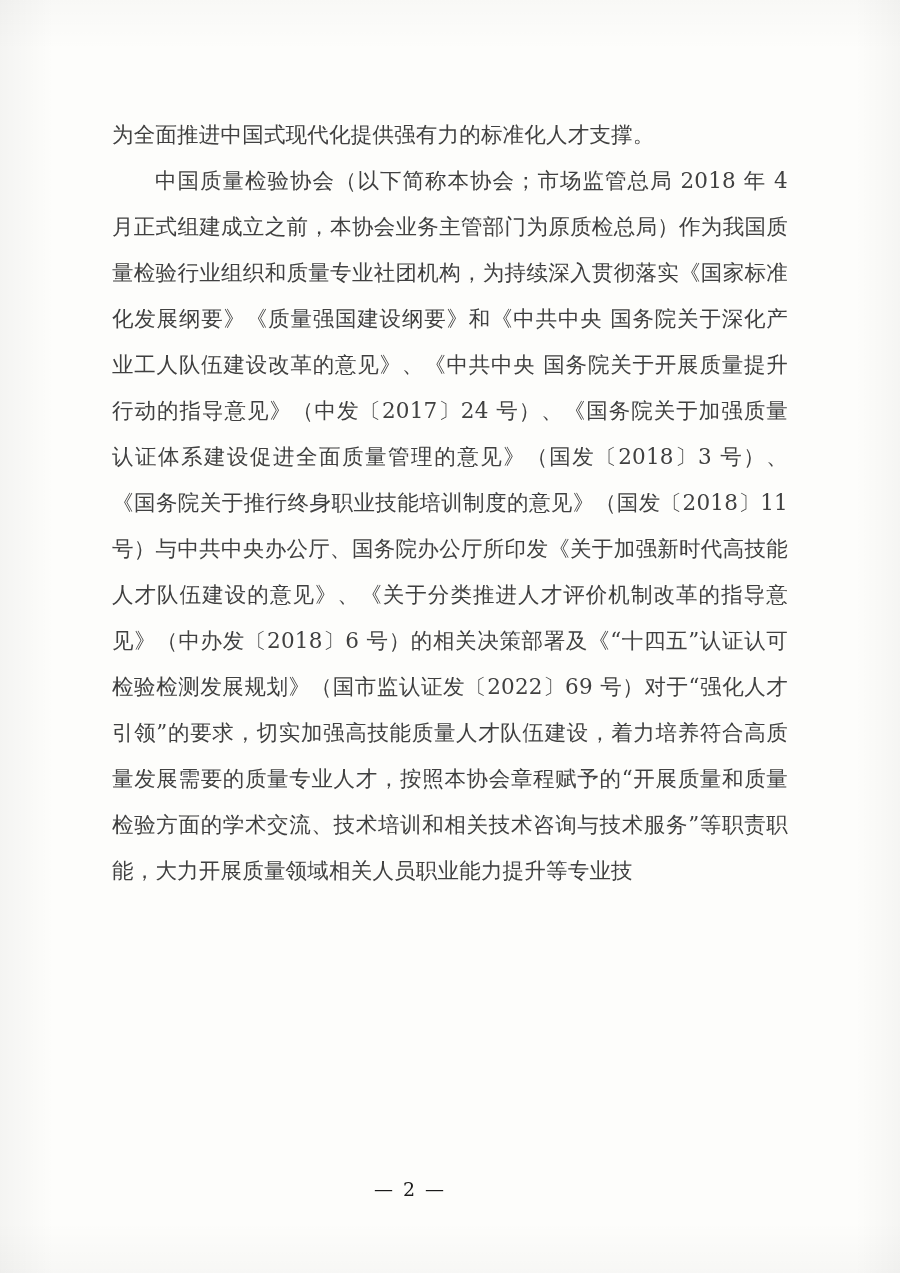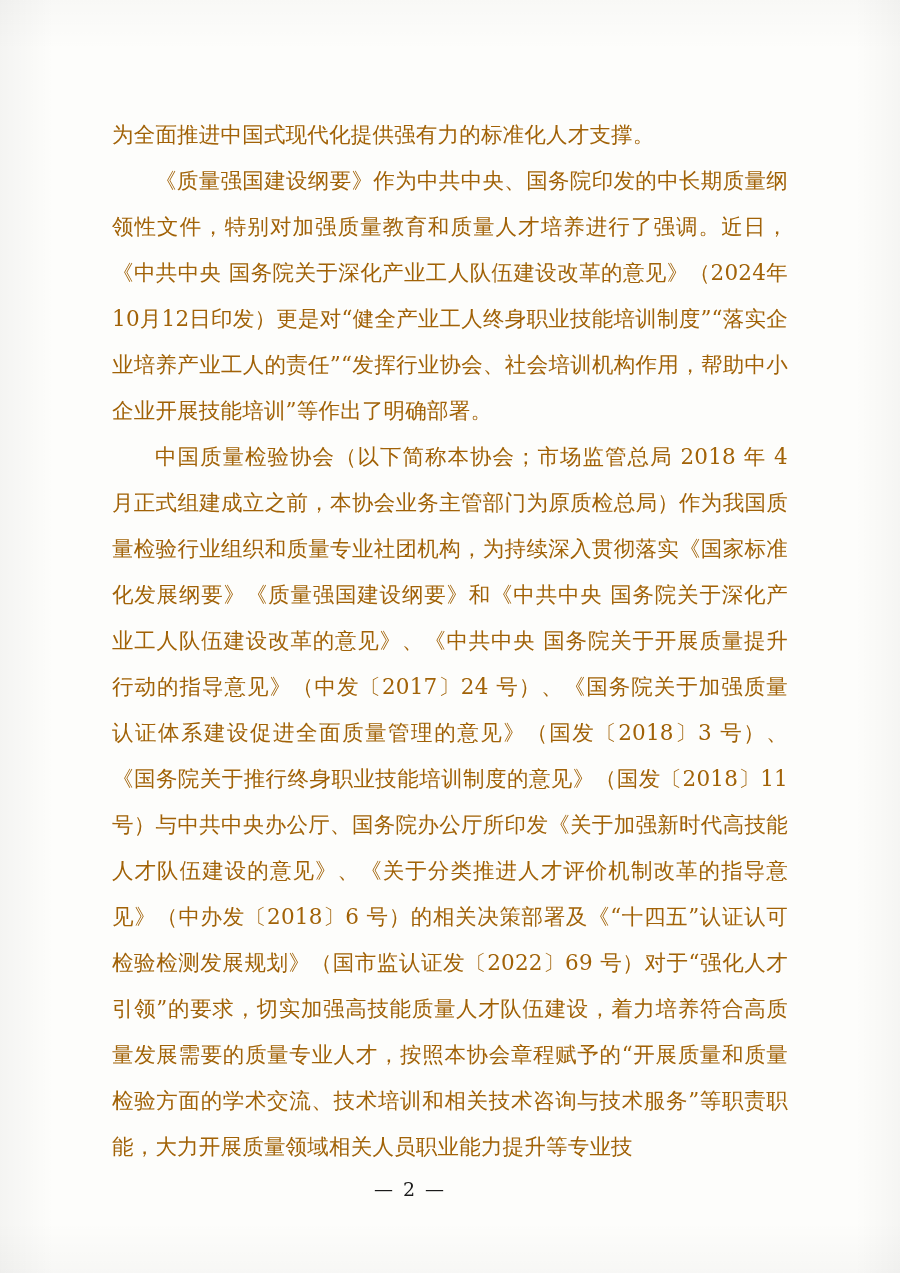--- a/index.html
+++ b/index.html
@@ -39,21 +39,21 @@
     top: 112px;
     width: 676px;
   }
   p.para {
     margin: 0 0 0 0;
     font-size: 21.5px;
     line-height: 46px;
     text-align: justify;
     text-justify: inter-ideograph;
     letter-spacing: 0.2px;
-    color: #a16207;
+    color: #404040;
     text-indent: 0;
   }
   p.indent {
     text-indent: 2em;
   }
   .footer {
     position: absolute;
     left: 0;
     right: 0;
     top: 1178px;
@@ -66,19 +66,18 @@
     display: inline-block;
     margin-left: -80px;
   }
 </style>
 </head>
 <body>
 
 <div class="page">
   <div class="body-area">
     <p class="para">为全面推进中国式现代化提供强有力的标准化人才支撑。</p>
-    <p class="para indent">《质量强国建设纲要》作为中共中央、国务院印发的中长期质量纲领性文件，特别对加强质量教育和质量人才培养进行了强调。近日，《中共中央 国务院关于深化产业工人队伍建设改革的意见》（2024年10月12日印发）更是对“健全产业工人终身职业技能培训制度”“落实企业培养产业工人的责任”“发挥行业协会、社会培训机构作用，帮助中小企业开展技能培训”等作出了明确部署。</p>
     <p class="para indent">中国质量检验协会（以下简称本协会；市场监管总局 2018 年 4 月正式组建成立之前，本协会业务主管部门为原质检总局）作为我国质量检验行业组织和质量专业社团机构，为持续深入贯彻落实《国家标准化发展纲要》《质量强国建设纲要》和《中共中央 国务院关于深化产业工人队伍建设改革的意见》、《中共中央 国务院关于开展质量提升行动的指导意见》（中发〔2017〕24 号）、《国务院关于加强质量认证体系建设促进全面质量管理的意见》（国发〔2018〕3 号）、《国务院关于推行终身职业技能培训制度的意见》（国发〔2018〕11 号）与中共中央办公厅、国务院办公厅所印发《关于加强新时代高技能人才队伍建设的意见》、《关于分类推进人才评价机制改革的指导意见》（中办发〔2018〕6 号）的相关决策部署及《“十四五”认证认可检验检测发展规划》（国市监认证发〔2022〕69 号）对于“强化人才引领”的要求，切实加强高技能质量人才队伍建设，着力培养符合高质量发展需要的质量专业人才，按照本协会章程赋予的“开展质量和质量检验方面的学术交流、技术培训和相关技术咨询与技术服务”等职责职能，大力开展质量领域相关人员职业能力提升等专业技</p>
   </div>
   <div class="footer">
     <span class="pageno">— 2 —</span>
   </div>
 </div>
 
 </body></html>

